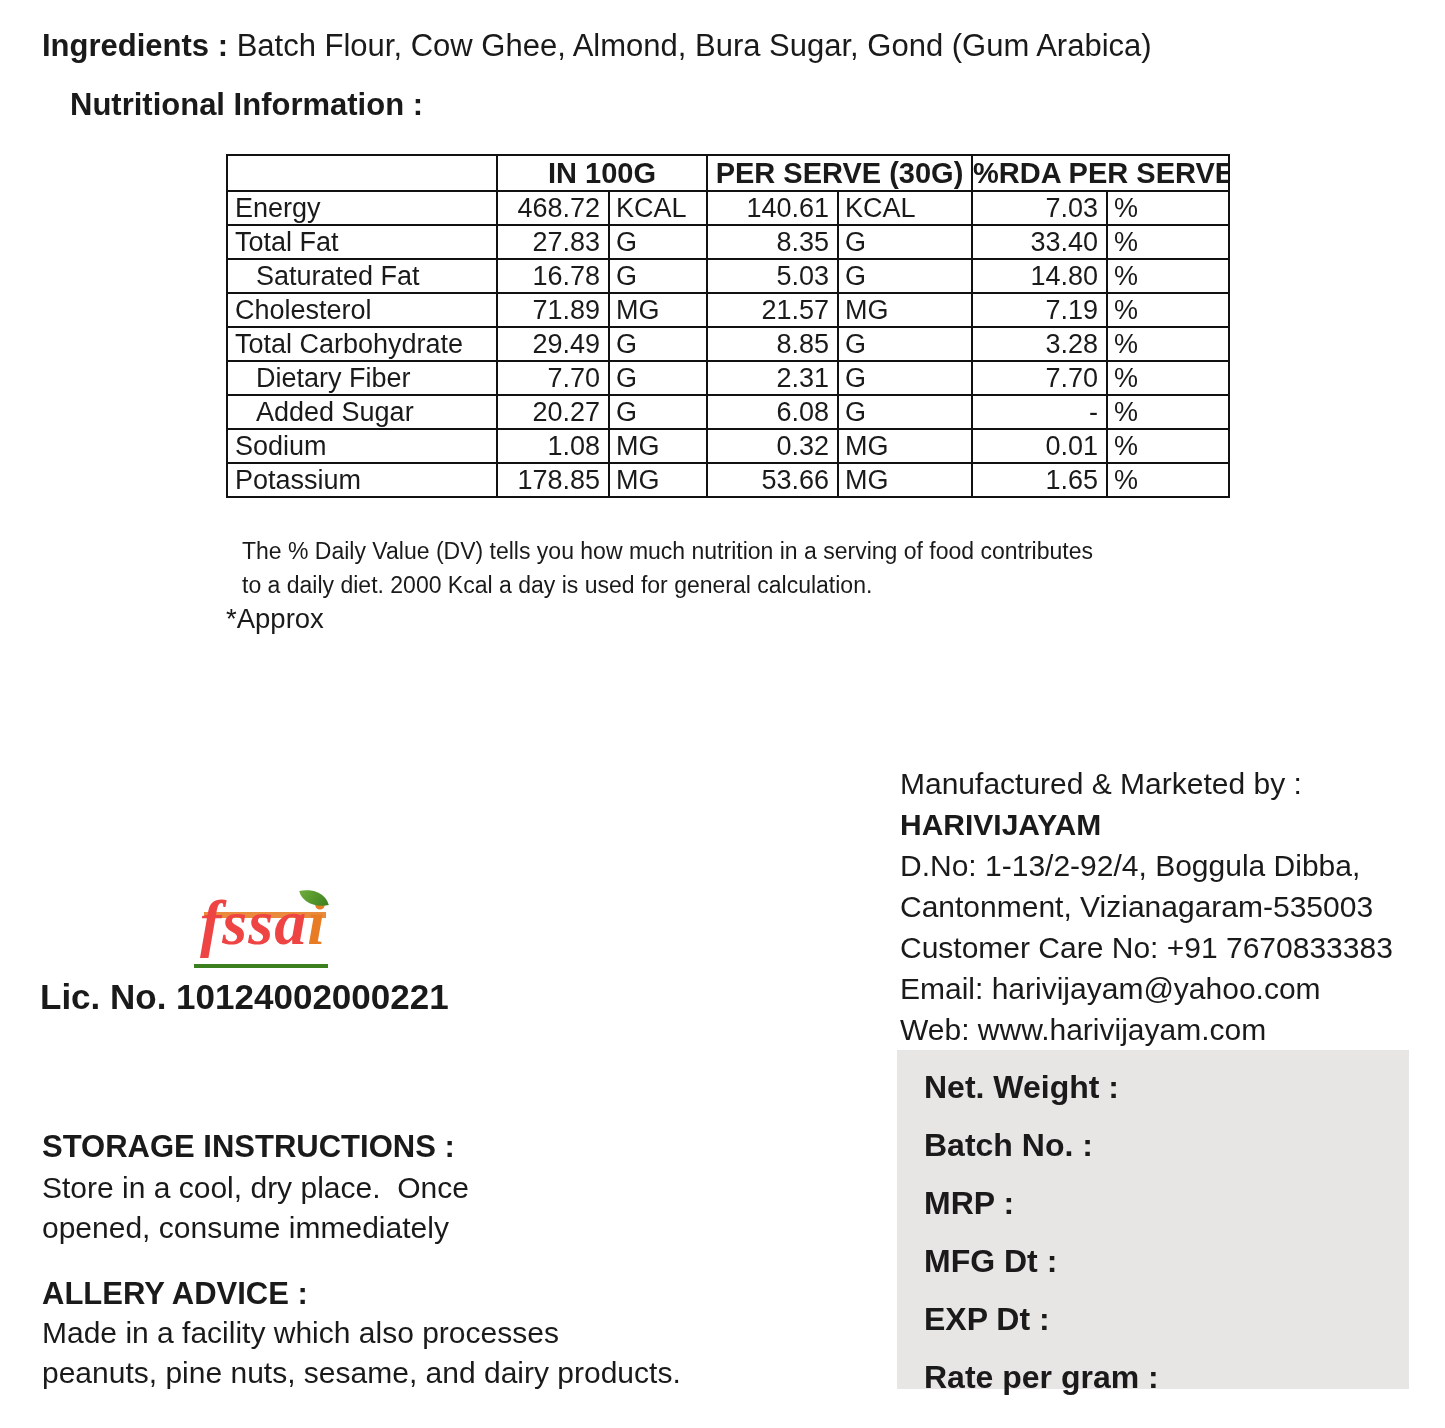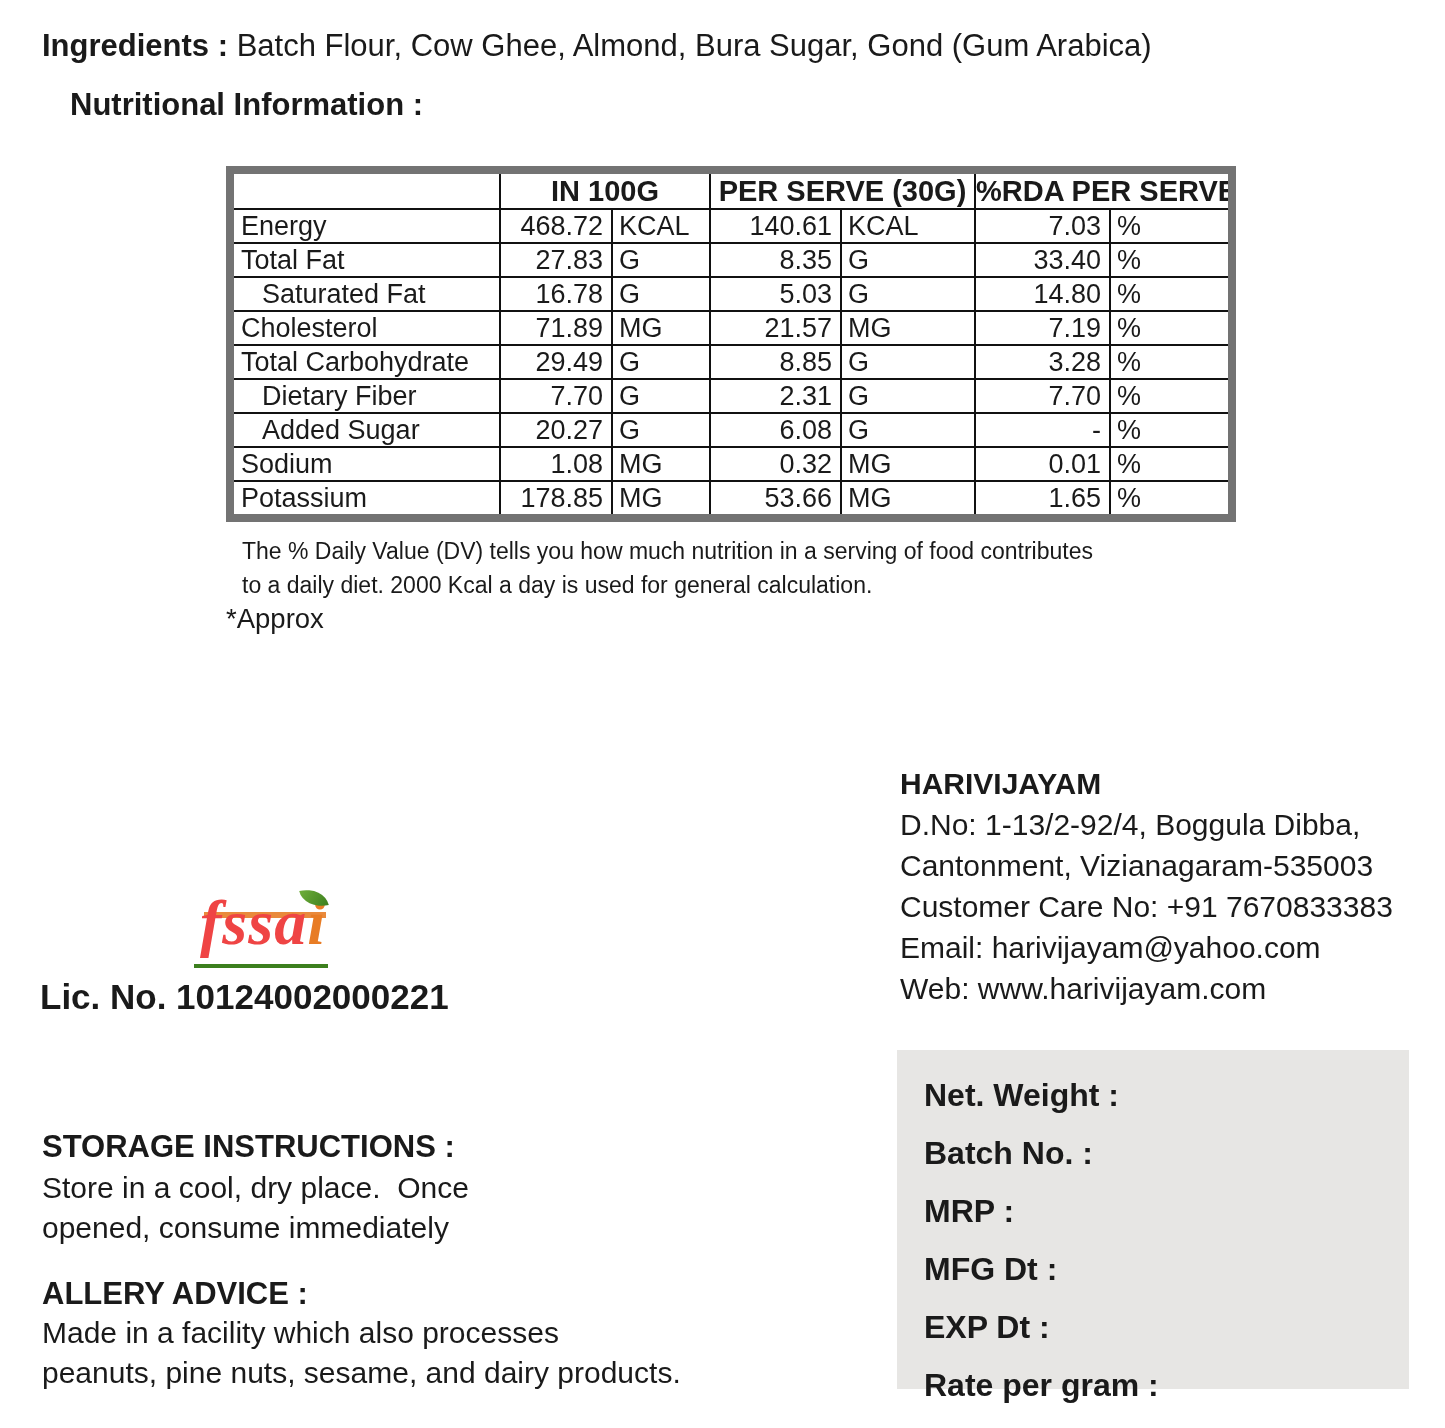--- a/index.html
+++ b/index.html
@@ -14,24 +14,24 @@
   .abs{position:absolute;}
   .b{font-weight:bold;}
   .pre{white-space:pre-wrap;}
 
   
   .ingredients-line{left:42px;top:27px;font-size:31px;line-height:1.2;white-space:nowrap;}
   .nutrition-heading{left:42px;top:87px;font-size:31px;font-weight:bold;white-space:nowrap;margin-left:28px;}
 
   
   .ntable{
-    left:226px;top:166px;
+    left:226px;top:154px;
     border-collapse:collapse;table-layout:fixed;
     width:1002px;
-    border:8px solid #737373;
+    border:1px solid #737373;
   }
   .ntable th,.ntable td{
     border:2px solid #111;
     padding:0;
     overflow:hidden;white-space:nowrap;
     font-size:27px;line-height:1.05;
     height:32px;
     vertical-align:middle;
   }
   .ntable thead th{height:34px;font-size:29px;font-weight:bold;text-align:center;}
@@ -63,21 +63,21 @@
     position:absolute;left:113px;top:4px;width:26px;height:20px;
     border-radius:0 100% 0 100%;
     transform:rotate(-12deg);
     z-index:3;
   }
   .lic-no{left:40px;top:977px;font-size:35px;font-weight:bold;white-space:nowrap;}
 
   
   .details-box{
     left:897px;top:1050px;width:512px;height:339px;
-    padding:16px 0 0 27px;box-sizing:border-box;
+    padding:8px 0 0 27px;box-sizing:border-box;
   }
   .details-box .field{font-size:32px;font-weight:bold;height:58px;line-height:58px;white-space:nowrap;}
 
   
   .storage-heading{left:42px;top:1129px;font-size:31px;font-weight:bold;white-space:nowrap;}
   .storage-line1{left:42px;top:1171px;font-size:30px;white-space:pre;}
   .storage-line2{left:42px;top:1211px;font-size:30px;white-space:pre;}
   .allergy-heading{left:42px;top:1276px;font-size:31px;font-weight:bold;white-space:nowrap;}
   .allergy-line1{left:42px;top:1316px;font-size:30px;white-space:pre;}
   .allergy-line2{left:42px;top:1356px;font-size:30px;white-space:pre;}
@@ -197,20 +197,21 @@
       </tbody>
   </table>
 
   <div class="abs footnote">
     <div class="pre">The % Daily Value (DV) tells you how much nutrition in a serving of food contributes</div>
     <div class="pre">to a daily diet. 2000 Kcal a day is used for general calculation.</div>
   </div>
   <div class="abs approx">*Approx</div>
 
   <div class="abs manufacturer">
+    <div>Manufactured &amp; Marketed by :</div>
     <div class="b">HARIVIJAYAM</div>
     <div>D.No: 1-13/2-92/4, Boggula Dibba,</div>
     <div>Cantonment, Vizianagaram-535003</div>
     <div>Customer Care No: +91 7670833383</div>
     <div>Email: harivijayam@yahoo.com</div>
     <div>Web: www.harivijayam.com</div>
   </div>
 
   <div class="abs fssai-logo">
     <div class="fssai-bar" id="fssai-bar" style="background: rgb(233, 138, 60);"></div>

